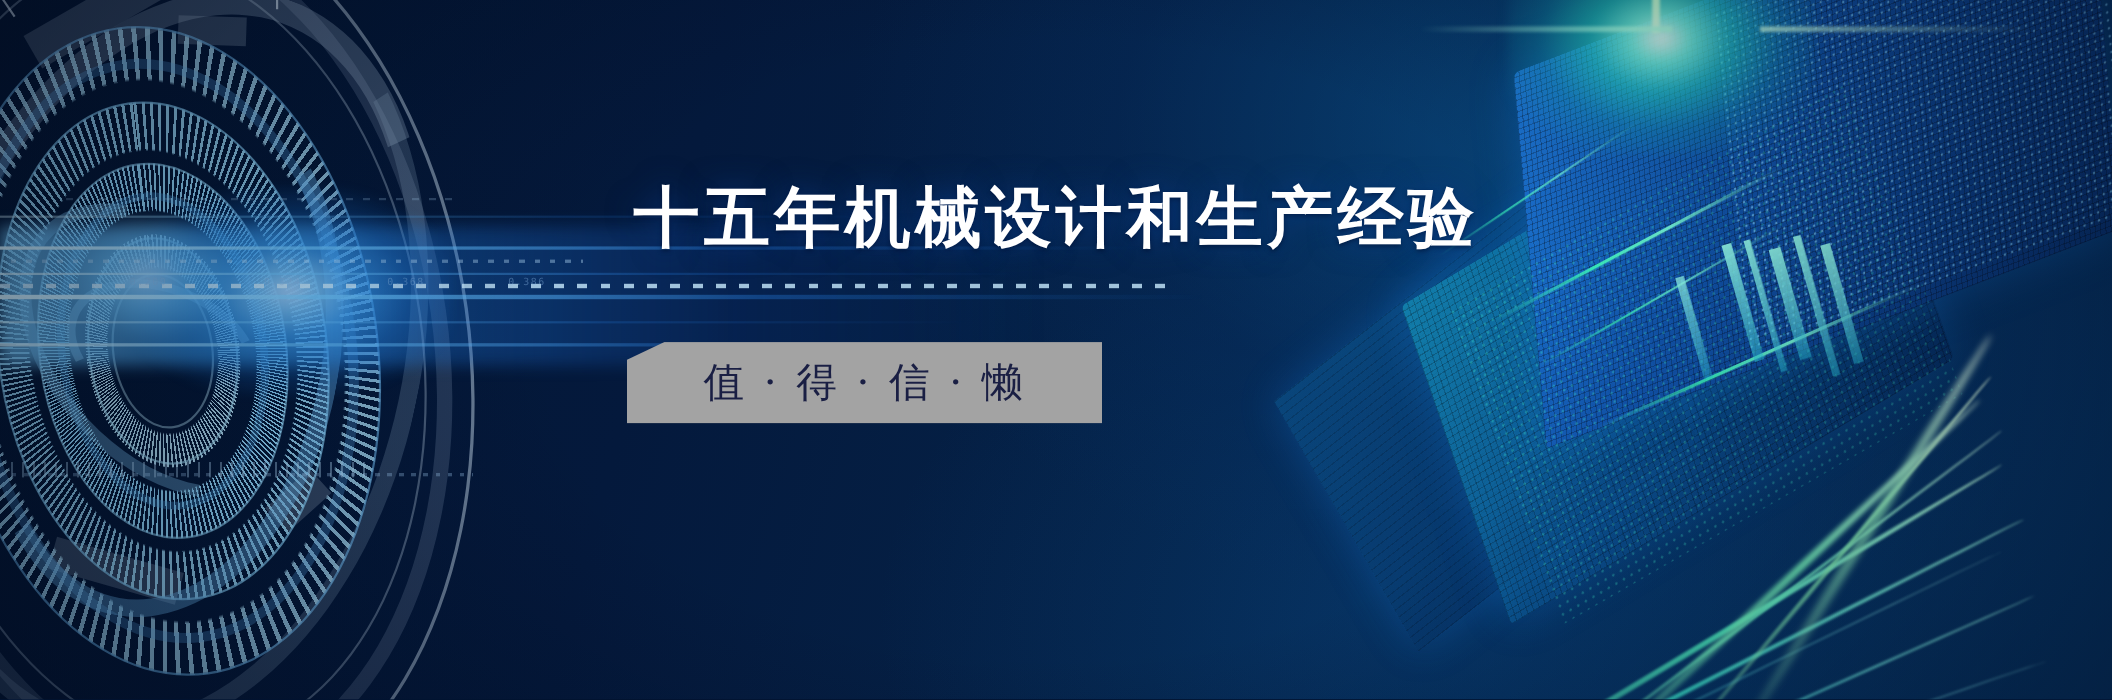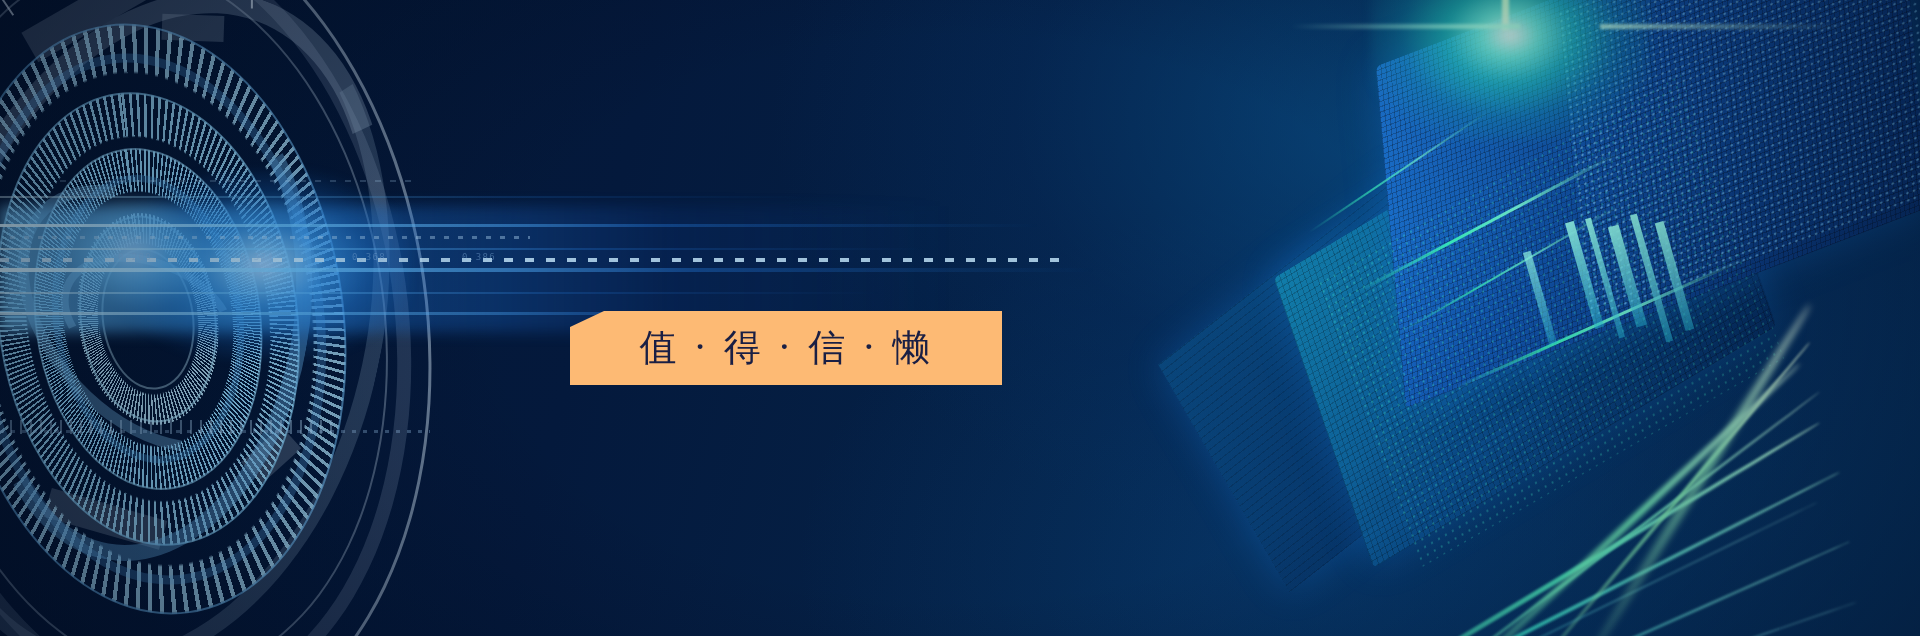--- a/index.html
+++ b/index.html
@@ -349,21 +349,21 @@
     text-shadow: 0 0 26px rgba(10,60,140,0.75), 0 2px 4px rgba(0,10,35,0.6);
     white-space: nowrap;
     z-index: 30;
   }
   .tagbox {
     position: absolute;
     left: 570px;
     top: 311px;
     width: 432px;
     height: 74px;
-    background: #fdba74;
+    background: #a3a3a3;
     box-shadow: 0 6px 26px rgba(0,15,45,0.5);
     clip-path: polygon(34px 0, 100% 0, 100% 100%, 0 100%, 0 16px);
     z-index: 30;
   }
   .tagbox-text {
     position: absolute;
     inset: 0;
     display: flex;
     align-items: center;
     justify-content: center;
@@ -485,18 +485,19 @@
   <div class="streak" style="left:1290px; top:340px; width:520px; height:4px; transform:rotate(-50deg);
               background:linear-gradient(90deg, rgba(80,255,170,0) 0%, rgba(140,255,190,0.85) 62%, rgba(225,255,230,1) 100%);"></div>
 
   <div class="streak" style="left:1060px; top:500px; width:760px; height:2px; transform:rotate(-26deg); opacity:0.6;
               background:linear-gradient(90deg, rgba(40,210,225,0) 0%, rgba(90,235,240,0.65) 62%, rgba(170,250,250,0.85) 100%);"></div>
   <div class="streak" style="left:1340px; top:300px; width:470px; height:9px; transform:rotate(-58deg); filter:blur(3px);
               background:linear-gradient(90deg, rgba(90,255,180,0) 0%, rgba(150,255,200,0.8) 60%, rgba(230,255,240,0.95) 100%);"></div>
 
   <div class="bg-vignette"></div>
 
+  <div class="headline">十五年机械设计和生产经验</div>
 
   <div class="tagbox">
     <div class="tagbox-text">值 · 得 · 信 · 懒</div>
   </div>
 
 </div>
 
 </body></html>

